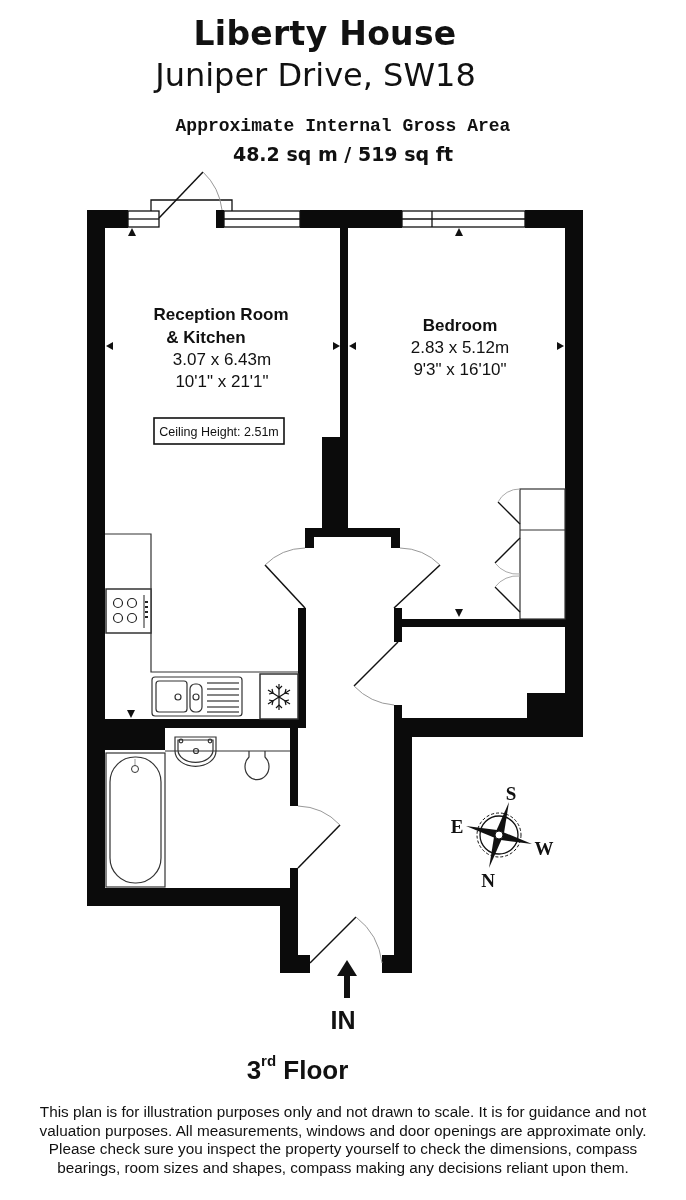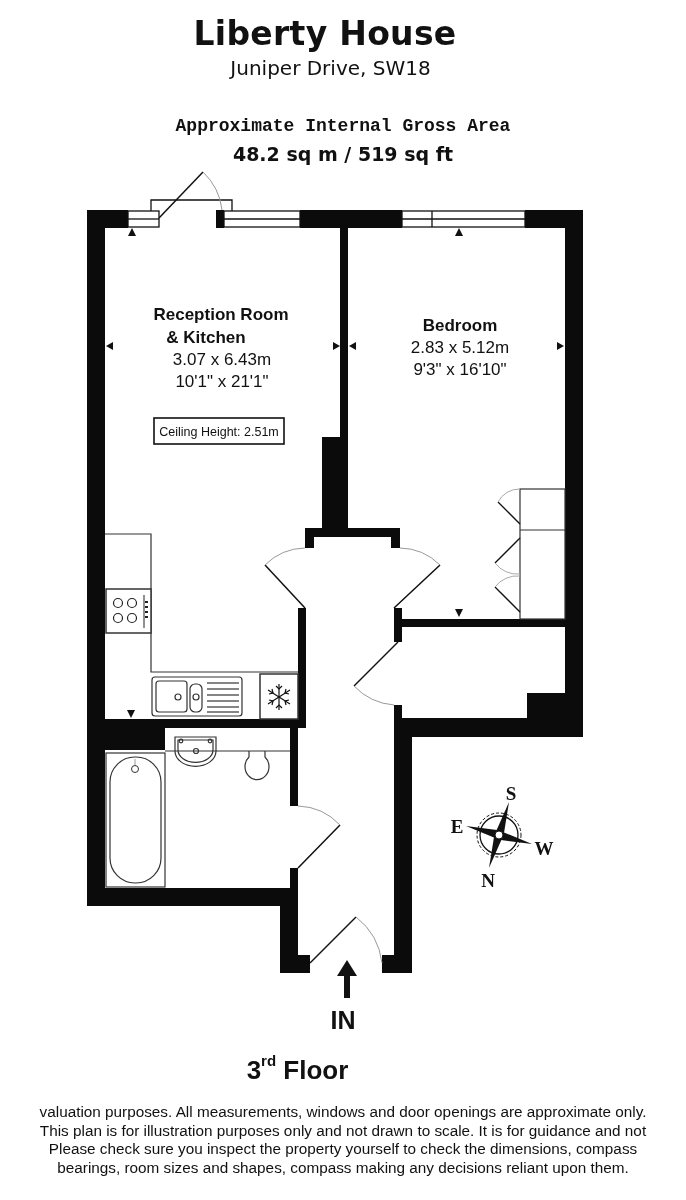--- a/index.html
+++ b/index.html
@@ -1,18 +1,18 @@
 <!DOCTYPE html>
 <html><head>
 <meta charset="utf-8">
 <style>
   html, body { margin: 0; padding: 0; background: #ffffff; }
   body { width: 686px; height: 1200px; position: relative; overflow: hidden; font-family: "Liberation Sans", sans-serif; color: #111; }
   .title { position: absolute; left: 0; width: 650px; text-align: center; top: 14px; font-family: "DejaVu Sans", sans-serif; font-weight: bold; font-size: 33px; letter-spacing: 0.3px; color: #111; }
-  .subtitle { position: absolute; left: 16px; width: 629px; text-align: center; top: 56px; font-family: "DejaVu Sans", sans-serif; font-size: 20px; font-weight: normal; color: #111; }
+  .subtitle { position: absolute; left: 1px; width: 629px; text-align: center; top: 56px; font-family: "DejaVu Sans", sans-serif; font-size: 32px; font-weight: normal; color: #111; }
   .area-label { position: absolute; left: 0; width: 686px; text-align: center; top: 116px; font-family: Liberation Mono, monospace; font-weight: bold; font-size: 18px; }
   .area-value { position: absolute; left: 0; width: 686px; text-align: center; top: 143px; font-family: "DejaVu Sans", sans-serif; font-weight: bold; font-size: 19px; }
   svg.plan { position: absolute; left: 0; top: 0; }
   .room-name { font-family: "Liberation Sans", sans-serif; font-weight: bold; font-size: 17px; fill: #111; }
   .room-dim { font-family: "Liberation Sans", sans-serif; font-size: 17px; fill: #111; }
   .ceil { font-family: "Liberation Sans", sans-serif; font-size: 12.5px; fill: #111; }
   .compass-letter { font-family: "Liberation Serif", serif; font-weight: bold; font-size: 19px; fill: #111; }
   .in-label { position: absolute; left: 0; width: 686px; text-align: center; top: 1006px; font-family: "Liberation Sans", sans-serif; font-weight: bold; font-size: 25px; }
   .floor-label { position: absolute; left: 0; width: 595px; text-align: center; top: 1055px; font-family: "Liberation Sans", sans-serif; font-weight: bold; font-size: 26px; }
   .floor-label sup { font-size: 15px; position: relative; top: -3px; }
@@ -229,17 +229,17 @@
   <g fill="#111">
     <polygon points="337,976 347,960 357,976"></polygon>
     <rect x="344" y="975" width="6" height="23"></rect>
   </g>
 </svg>
 
 <div class="in-label">IN</div>
 <div class="floor-label"><span>3</span><sup>rd</sup> <span>Floor</span></div>
 
 <div class="disclaimer">
+  <span>This plan is for illustration purposes only and not drawn to scale. It is for guidance and not</span>
   <span>valuation purposes. All measurements, windows and door openings are approximate only.</span>
-  <span>This plan is for illustration purposes only and not drawn to scale. It is for guidance and not</span>
   <span>Please check sure you inspect the property yourself to check the dimensions, compass</span>
   <span>bearings, room sizes and shapes, compass making any decisions reliant upon them.</span>
 </div>
 
 </body></html>

